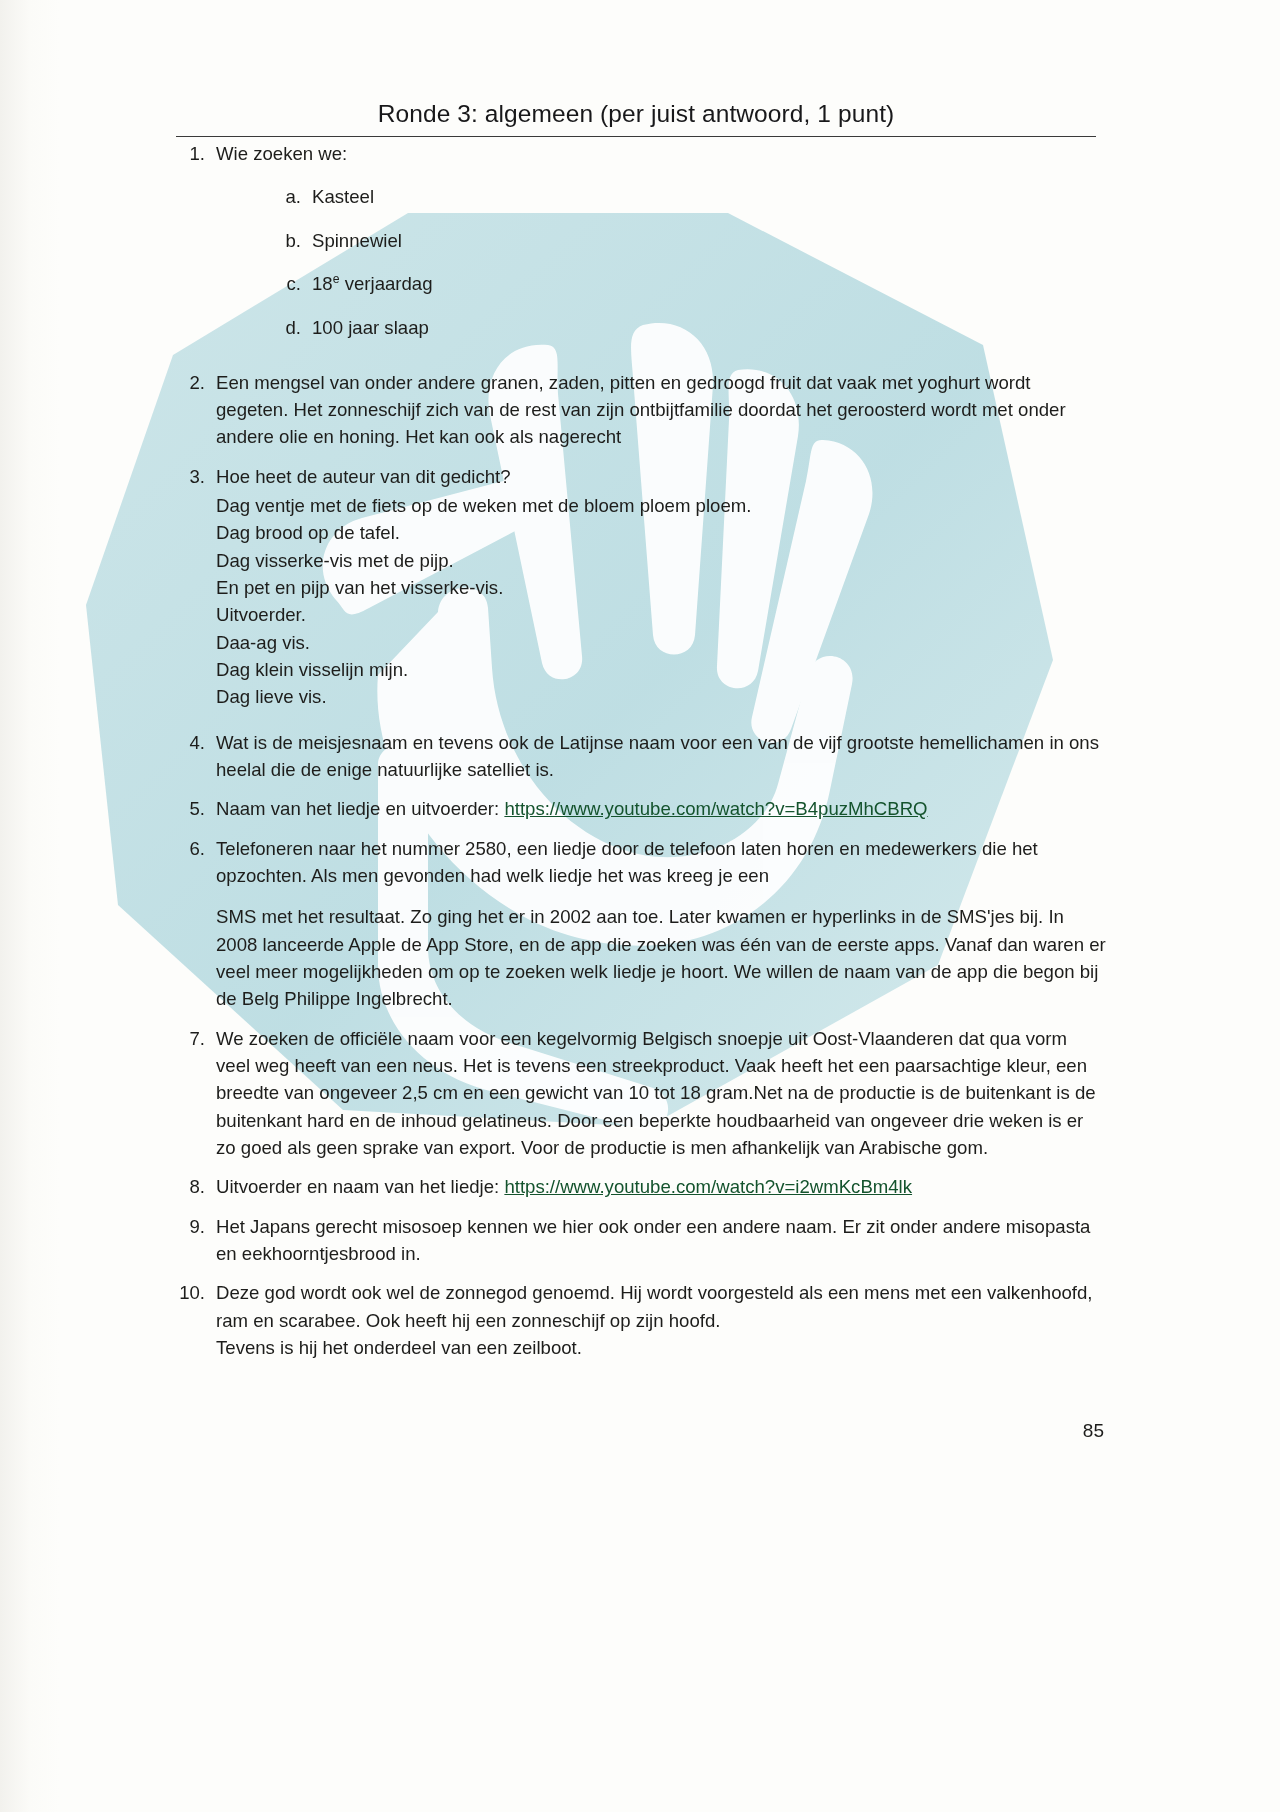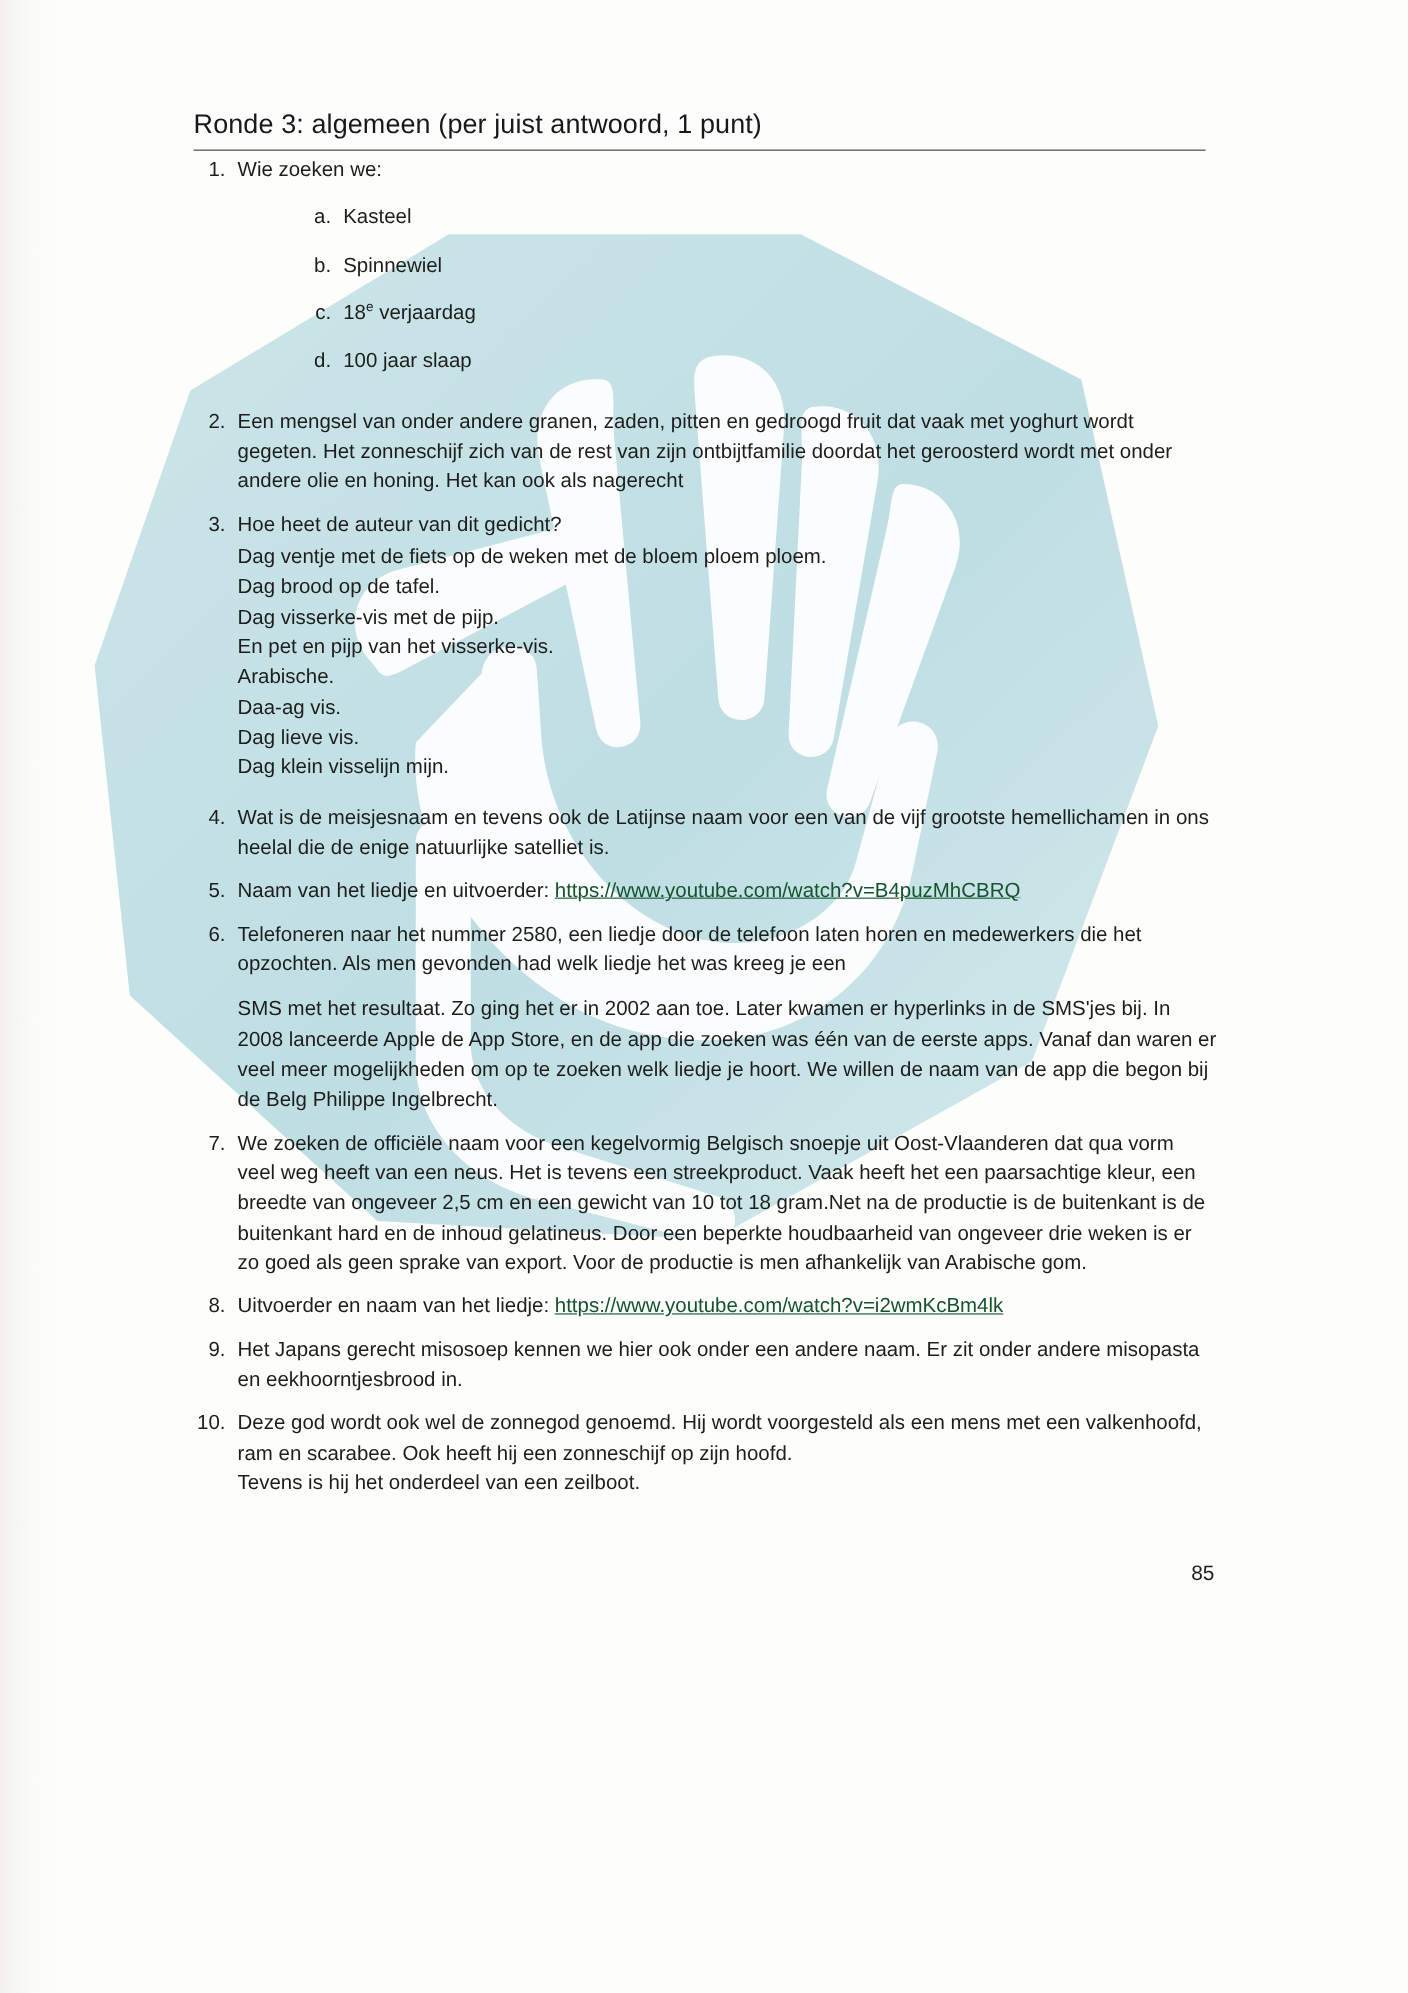--- a/index.html
+++ b/index.html
@@ -39,21 +39,21 @@
     padding: 0;
   }
   .title-wrap {
     position: absolute;
     left: 176px;
     top: 100px;
     width: 920px;
   }
   .doc-title {
     font-size: 24.5px;
-    text-align: left;
+    text-align: center;
     letter-spacing: 0.1px;
     color: #18181a;
     padding-bottom: 8px;
     border-bottom: 1.6px solid #3a3a3a;
   }
   .list {
     position: absolute;
     left: 176px;
     top: 140px;
     width: 930px;
@@ -172,24 +172,24 @@
     </div>
 
     <div class="item">
       <div class="num">3.</div>
       <div class="body">
         <div>Hoe heet de auteur van dit gedicht?</div>
         <div class="poemline tight">Dag ventje met de fiets op de weken met de bloem ploem ploem.</div>
         <div class="poemline">Dag brood op de tafel.</div>
         <div class="poemline">Dag visserke-vis met de pijp.</div>
         <div class="poemline">En pet en pijp van het visserke-vis.</div>
-        <div class="poemline">Arabische.</div>
+        <div class="poemline">Uitvoerder.</div>
         <div class="poemline">Daa-ag vis.</div>
+        <div class="poemline">Dag klein visselijn mijn.</div>
         <div class="poemline">Dag lieve vis.</div>
-        <div class="poemline">Dag klein visselijn mijn.</div>
       </div>
     </div>
 
     <div class="item" style="margin-top:18px;">
       <div class="num">4.</div>
       <div class="body">Wat is de meisjesnaam en tevens ook de Latijnse naam voor een van de vijf grootste hemellichamen in ons heelal die de enige natuurlijke satelliet is.</div>
     </div>
 
     <div class="item">
       <div class="num">5.</div>

